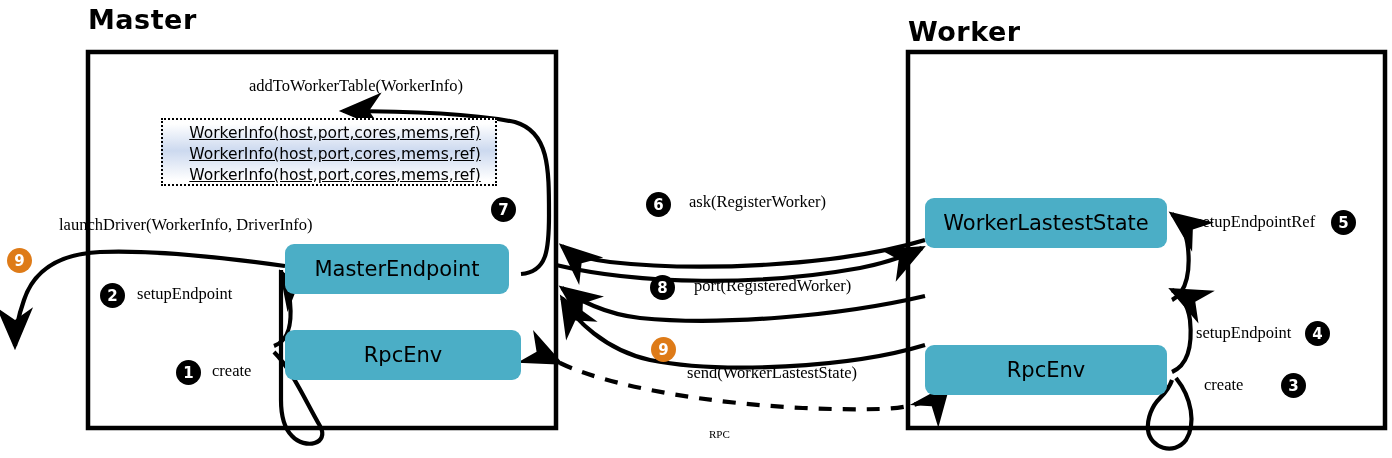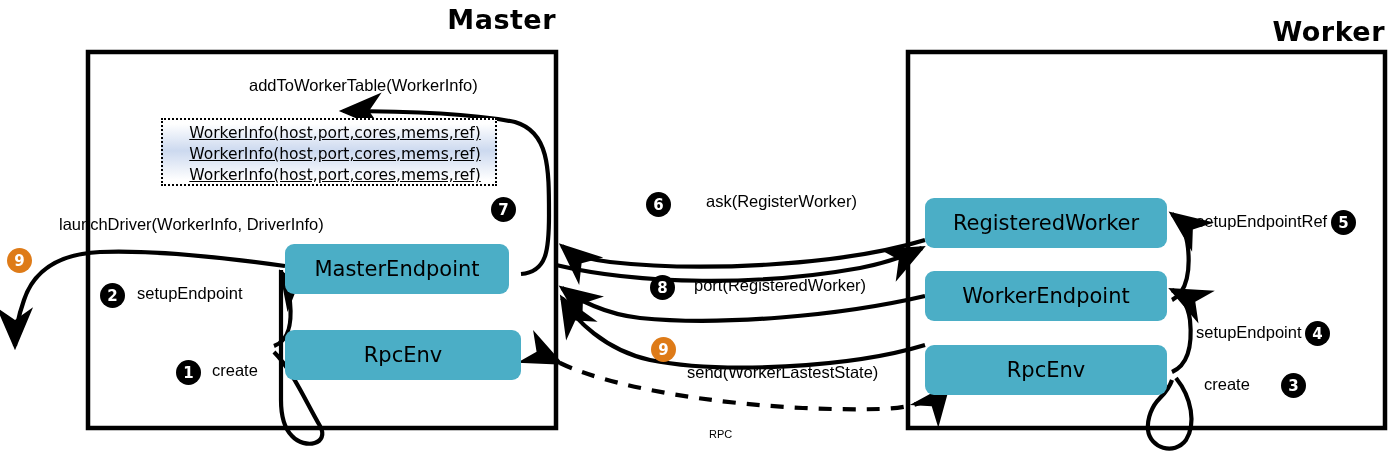--- a/index.html
+++ b/index.html
@@ -36,21 +36,21 @@
 
   
   .container-title {
     position: absolute;
     font-family: "DejaVu Sans", sans-serif;
     font-weight: bold;
     font-size: 27px;
     letter-spacing: 0.5px;
     color: #000;
     white-space: nowrap;
-    text-align: right;
+    text-align: left;
   }
 
   
   .node-box {
     position: absolute;
     background: #4BAEC6;
     border-radius: 9px;
     display: flex;
     align-items: center;
     justify-content: center;
@@ -97,21 +97,21 @@
     display: flex;
     align-items: center;
     justify-content: center;
     box-sizing: border-box;
   }
   .badge.orange { background: #DE7B18; }
 
   
   .edge-label {
     position: absolute;
-    font-family: Liberation Sans, sans-serif;
+    font-family: Liberation Serif, serif;
     font-size: 16.5px;
     color: #000;
     white-space: nowrap;
   }
   .edge-label.small { font-size: 11px; }
 </style>
 </head>
 <body>
 
 <div id="stage">
@@ -181,32 +181,31 @@
     <div class="node-box" style="left:285px; top:244px; width:224px; height:50px;">MasterEndpoint</div>
     <div class="node-box" style="left:285px; top:330px; width:236px; height:50px;">RpcEnv</div>
 
     <div class="badge" style="left:100px; top:283px;">2</div>
     <div class="edge-label" style="left:137px; top:284px;">setupEndpoint</div>
 
     <div class="badge" style="left:176px; top:360px;">1</div>
     <div class="edge-label" style="left:212px; top:361px;">create</div>
 
     <div class="badge" style="left:646px; top:192px;">6</div>
-    <div class="edge-label" style="left:706px; top:192px;">ask(RegisterWorker)</div>
+    <div class="edge-label" style="left:689px; top:192px;">ask(RegisterWorker)</div>
 
     <div class="badge" style="left:650px; top:275px;">8</div>
     <div class="edge-label" style="left:694px; top:276px;">port(RegisteredWorker)</div>
 
     <div class="badge orange" style="left:651px; top:337px;">9</div>
     <div class="edge-label" style="left:687px; top:338px;margin-top:25px;">send(WorkerLastestState)</div>
 
     <div class="edge-label small" style="left:709px; top:428px;">RPC</div>
 
-    <div class="node-box" style="left:925px; top:198px; width:242px; height:50px;">RegisteredWorker</div>
-    <div class="node-box" style="left:925px; top:271px; width:242px; height:50px;">WorkerEndpoint</div>
+    <div class="node-box" style="left:925px; top:198px; width:242px; height:50px;">WorkerLastestState</div>
     <div class="node-box" style="left:925px; top:345px; width:242px; height:50px;">RpcEnv</div>
 
     <div class="edge-label" style="left:1196px; top:212px;">setupEndpointRef</div>
     <div class="badge" style="left:1331px; top:210px;">5</div>
 
     <div class="edge-label" style="left:1196px; top:323px;">setupEndpoint</div>
     <div class="badge" style="left:1305px; top:321px;">4</div>
 
     <div class="edge-label" style="left:1204px; top:375px;">create</div>
     <div class="badge" style="left:1281px; top:373px;">3</div>

